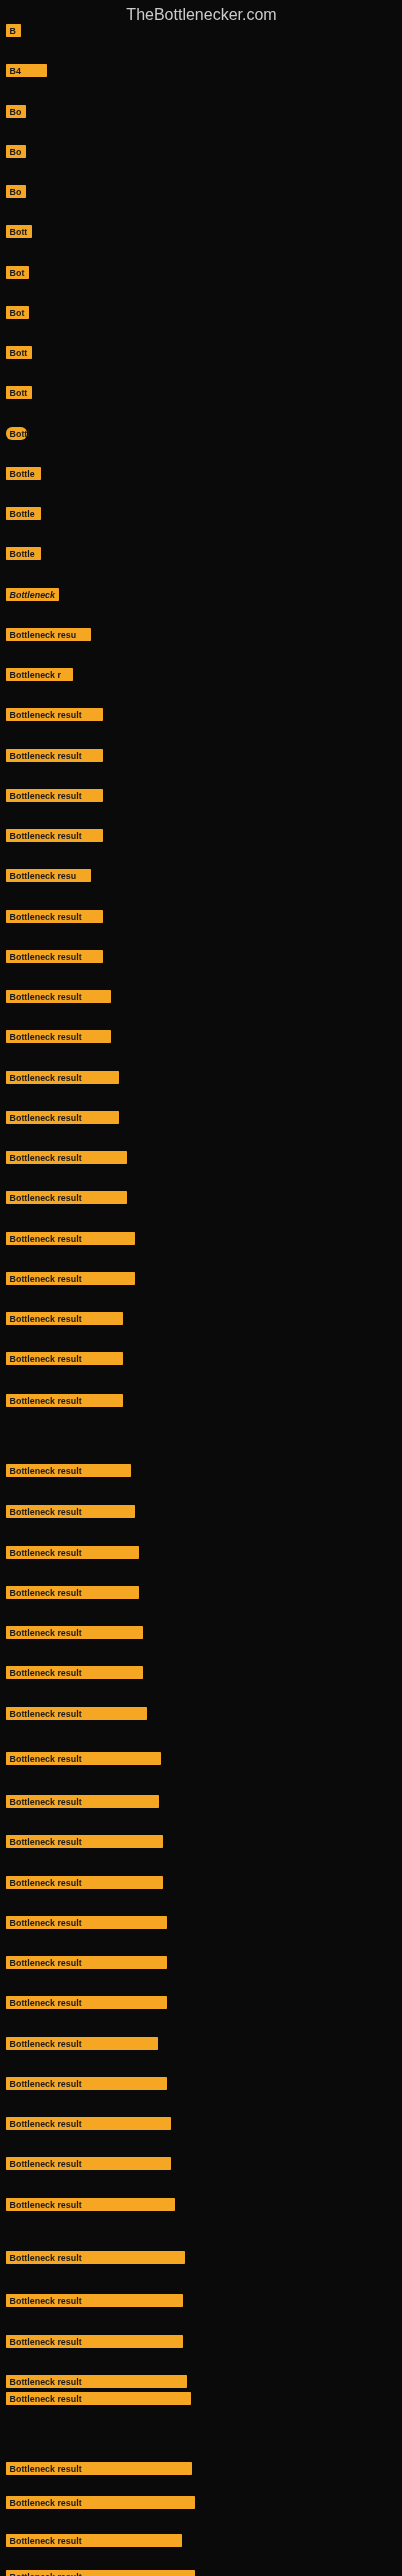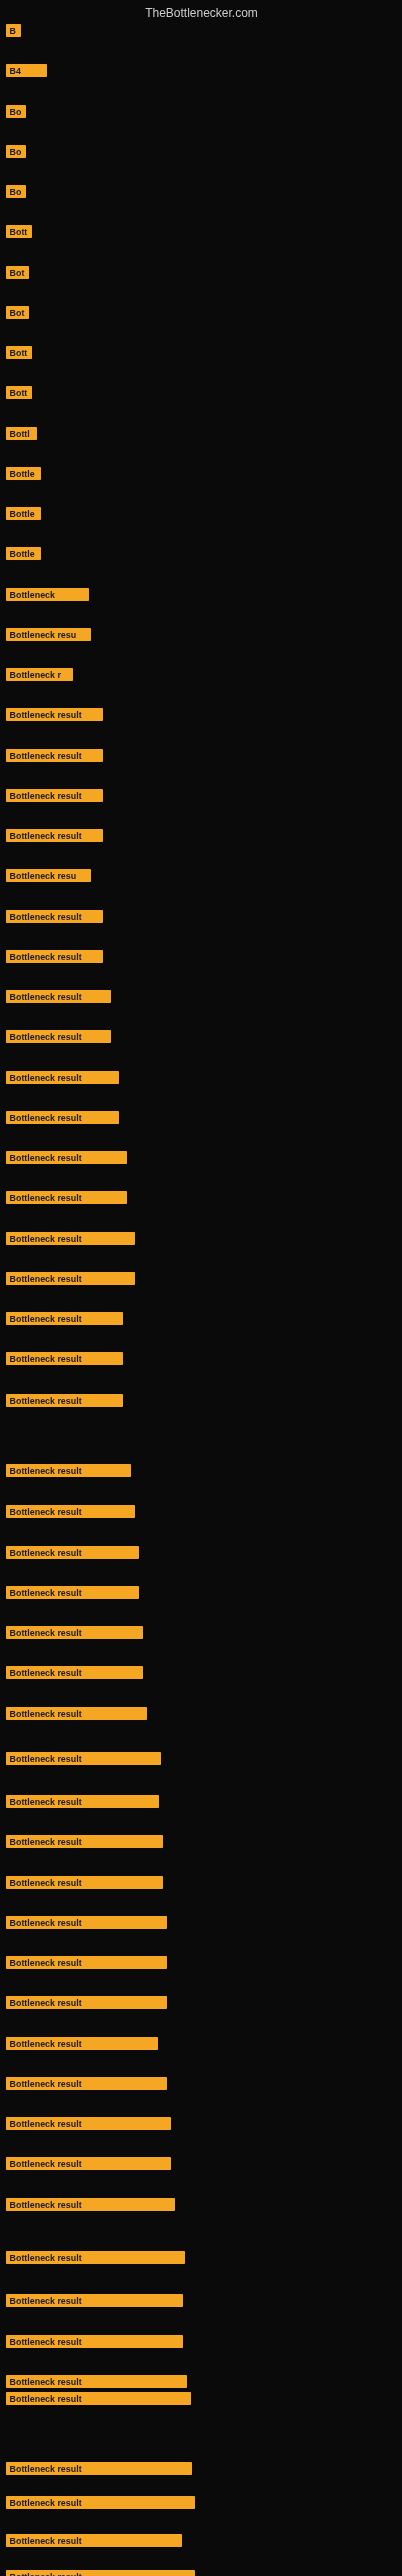--- a/index.html
+++ b/index.html
@@ -14,21 +14,21 @@
       font-family: Arial, sans-serif;
       position: relative;
       overflow-x: hidden;
     }
     .site-title {
       position: absolute;
       top: 6.4px;
       left: 50%;
       transform: translateX(-50%);
       color: #cccccc;
-      font-size: 12px;
+      font-size: 16px;
       white-space: nowrap;
     }
     .label-item {
       position: absolute;
       left: 6.4px;
       background-color: #f5a623;
       color: #1a1a1a;
       font-size: 8.9px;
       font-weight: bold;
       padding: 1.6px 3.2px;
@@ -45,25 +45,25 @@
     <div class="label-item" style="top: 24px; width: 14.5px;">B</div>
     <div class="label-item" style="top: 64px; width: 41px;">B4</div>
     <div class="label-item" style="top: 105px; width: 19.3px;">Bo</div>
     <div class="label-item" style="top: 145px; width: 19.3px;">Bo</div>
     <div class="label-item" style="top: 185px; width: 19.3px;">Bo</div>
     <div class="label-item" style="top: 225px; width: 26px;">Bott</div>
     <div class="label-item" style="top: 266px; width: 22.5px;">Bot</div>
     <div class="label-item" style="top: 306px; width: 22.5px;">Bot</div>
     <div class="label-item" style="top: 346px; width: 26px;">Bott</div>
     <div class="label-item" style="top: 386px; width: 26px;">Bott</div>
-    <div class="label-item" style="top: 427px; width: 31px;">Bottl</div>
+    <div class="label-item" style="top: 427px; width: 21px; border-radius: 6px;">Bottl</div>
     <div class="label-item" style="top: 467px; width: 35px;">Bottle</div>
     <div class="label-item" style="top: 507px; width: 35px;">Bottle</div>
     <div class="label-item" style="top: 547px; width: 35px;">Bottle</div>
-    <div class="label-item" style="top: 588px; width: 83px;">Bottleneck</div>
+    <div class="label-item" style="top: 588px; width: 53px; font-style: italic;">Bottleneck</div>
     <div class="label-item" style="top: 628px; width: 85px;">Bottleneck resu</div>
     <div class="label-item" style="top: 668px; width: 67px;">Bottleneck r</div>
     <div class="label-item" style="top: 708px; width: 97px;">Bottleneck result</div>
     <div class="label-item" style="top: 749px; width: 97px;">Bottleneck result</div>
     <div class="label-item" style="top: 789px; width: 97px;">Bottleneck result</div>
     <div class="label-item" style="top: 829px; width: 97px;">Bottleneck result</div>
     <div class="label-item" style="top: 869px; width: 85px;">Bottleneck resu</div>
     <div class="label-item" style="top: 910px; width: 97px;">Bottleneck result</div>
     <div class="label-item" style="top: 950px; width: 97px;">Bottleneck result</div>
     <div class="label-item" style="top: 990px; width: 105px;">Bottleneck result</div>

